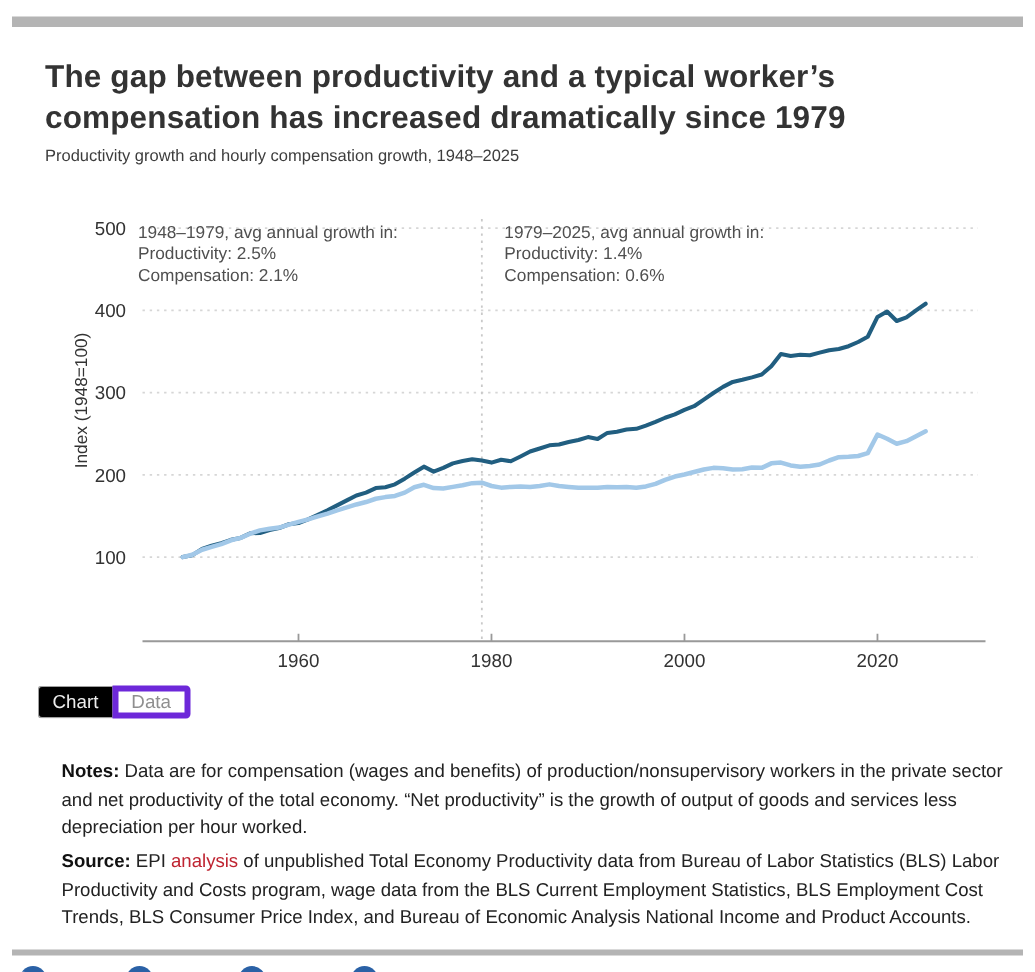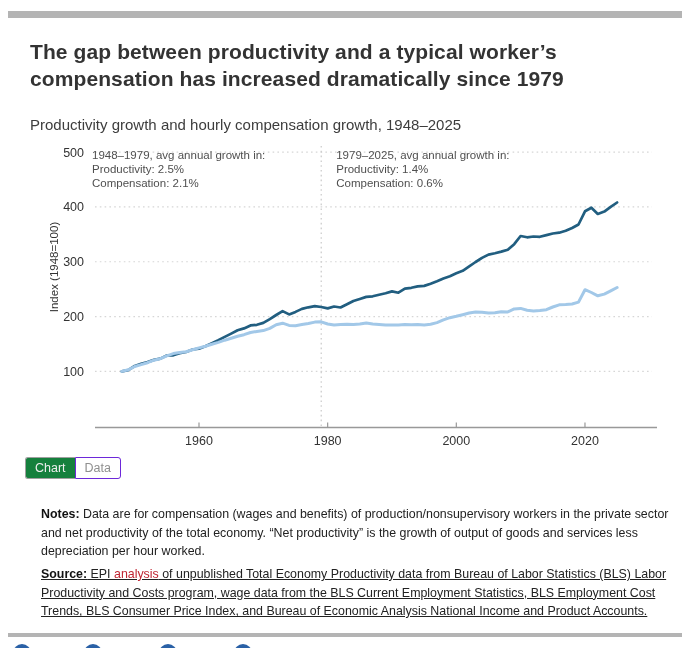--- a/index.html
+++ b/index.html
@@ -10,48 +10,48 @@
   .bar{position:absolute;left:8px;width:674px;background:#b4b4b4;}
   #top-bar{top:11px;height:7px;}
   #bottom-bar{top:633px;height:4px;}
   #title{
     position:absolute;left:30px;top:38px;width:585px;
     font-size:21px;line-height:1.3;font-weight:bold;color:#333333;margin:0;
     letter-spacing:0.1px;
   }
   #subtitle{
     position:absolute;left:30px;top:98px;width:620px;
-    font-size:15px;color:#3d3d3d;margin-top:18px;
+    font-size:11px;color:#3d3d3d;
   }
   #chart-svg{position:absolute;left:0;top:0;width:690px;height:648px;}
   #chart-svg text{font-family:"Liberation Sans",sans-serif;}
   #toggle{position:absolute;left:25px;top:457px;display:flex;}
   #toggle button{
     font-family:"Liberation Sans",sans-serif;font-size:12.5px;
     height:22px;padding:0 9px;cursor:pointer;
   }
   #chart-btn{
-    background:#15803d;color:#eeeeee;border:1px solid #a0a0a0;
+    background:#000000;color:#eeeeee;border:1px solid #a0a0a0;
     border-radius:3px 0 0 3px;border-right:none;
   }
   #data-btn{
-    background:#ffffff;color:#8f8f8f;border:1px solid #6d28d9;
+    background:#ffffff;color:#8f8f8f;border:4px solid #6d28d9;
     border-radius:0 3px 3px 0;
   }
   #brand{
     position:absolute;right:25px;top:456px;
     font-family:"Liberation Serif",serif;font-weight:bold;
     font-size:15px;color:#111111;
   }
   .footnote{
     position:absolute;left:25px;width:648px;margin:16px;
     font-size:12.4px;line-height:1.5;color:#222222;
   }
   #notes{top:489px;}
-  #source{top:549px;text-decoration:underline;}
+  #source{top:549px;}
   .footnote b{color:#111111;}
   #source a{color:#bf2431;text-decoration:none;cursor:pointer;}
   .social-circle{
     position:absolute;top:644px;width:18px;height:18px;border-radius:50%;
     background:#2a61a6;cursor:pointer;
   }
 </style>
 </head>
 <body>
 

